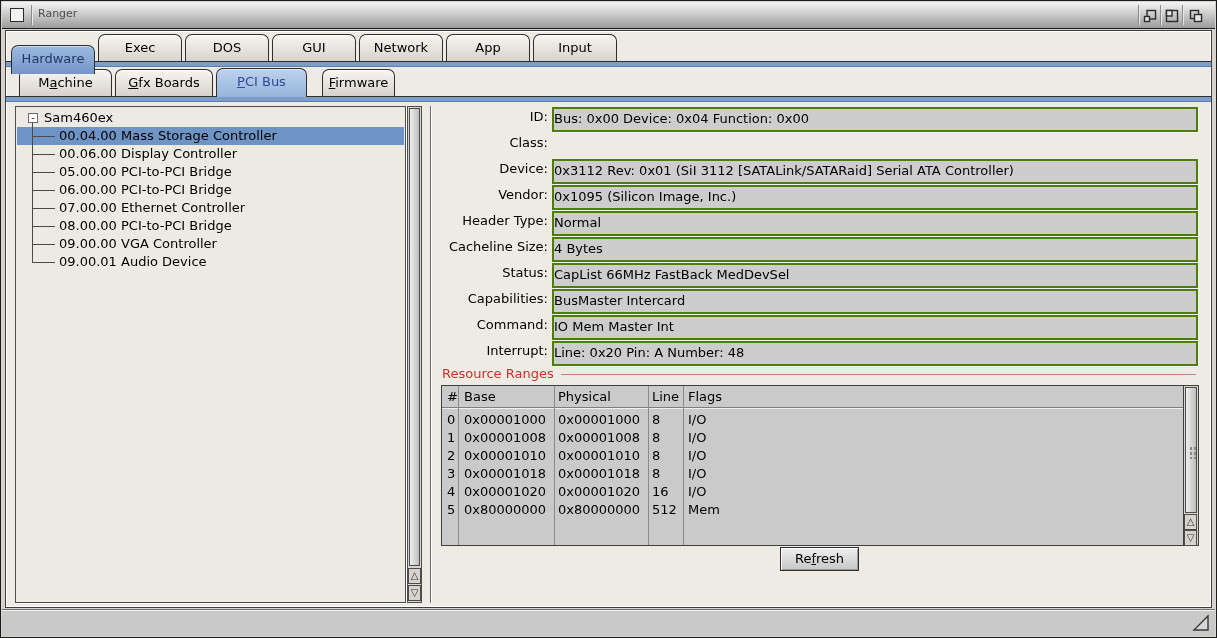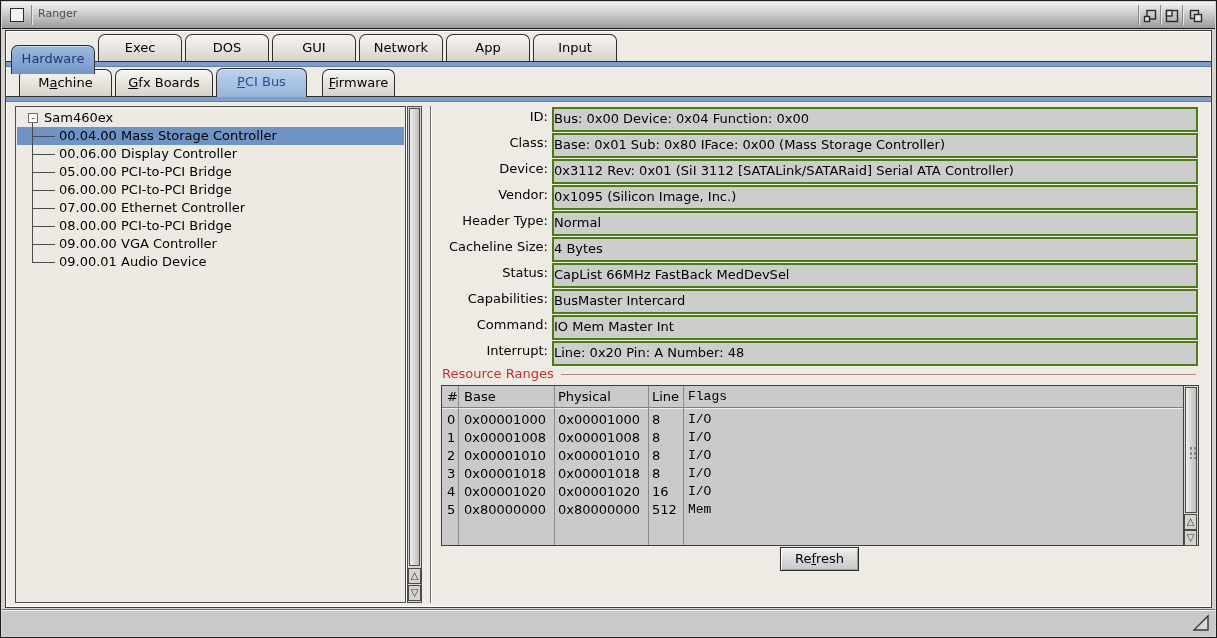--- a/index.html
+++ b/index.html
@@ -75,21 +75,21 @@
               background:#cacaca; border:1px solid #3f3f3f; }
   .rr-head { position:absolute; left:0; right:15px; top:0; height:22px;
              border-bottom:1px solid #7e7e7e; box-shadow:0 1px 0 #f0f0f0; }
   .rr-cell { position:absolute; top:0; height:22px; line-height:22px; white-space:nowrap; overflow:hidden; }
   .rr-row { position:absolute; left:0; right:16px; height:18px; }
   .rr-row .rr-cell { height:18px; line-height:18px; }
   .c0 { left:5px;  width:12px; }
   .c1 { left:22px; width:88px; }
   .c2 { left:116px; width:88px; }
   .c3 { left:210px; width:30px; }
-  .c4 { left:246px; width:430px;font-family:Liberation Mono, monospace; }
+  .c4 { left:246px; width:430px; }
   .colsep { position:absolute; top:0; bottom:0; width:1px; background:#8a8a8a; }
   .rr-scroll { position:absolute; right:0; top:0; bottom:0; width:15px; border-left:1px solid #3f3f3f; background:#d9d6cf; }
   .rr-scroll .thumb { position:absolute; left:1px; right:1px; top:1px; height:126px;
                       background:linear-gradient(90deg,#efefef,#bdbdbd); border:1px solid #4c4c4c; }
   .grip { position:absolute; left:3px; top:58px; width:7px; height:13px;
           background-image:radial-gradient(#888 1px, transparent 1.4px); background-size:4px 5px; }
 
   
   .btn { position:absolute; left:779px; top:546px; width:79px; height:24px;
          border:1px solid #2e2e2e; background:linear-gradient(#efefef,#c6c6c6);
@@ -211,21 +211,20 @@
   </div>
 
   <div class="splitter"></div>
 
   <div class="frow" style="top:106px">
     <label class="flabel">ID:</label>
     <div class="fbox"><span>Bus: 0x00 Device: 0x04 Function: 0x00</span></div>
   </div>
   <div class="frow" style="top:132px">
     <label class="flabel">Class:</label>
-    <div class="fbox"><span>Base: 0x01 Sub: 0x80 IFace: 0x00 (Mass Storage Controller)</span></div>
   </div>
   <div class="frow" style="top:158px">
     <label class="flabel">Device:</label>
     <div class="fbox"><span>0x3112 Rev: 0x01 (SiI 3112 [SATALink/SATARaid] Serial ATA Controller)</span></div>
   </div>
   <div class="frow" style="top:184px">
     <label class="flabel">Vendor:</label>
     <div class="fbox"><span>0x1095 (Silicon Image, Inc.)</span></div>
   </div>
   <div class="frow" style="top:210px">

